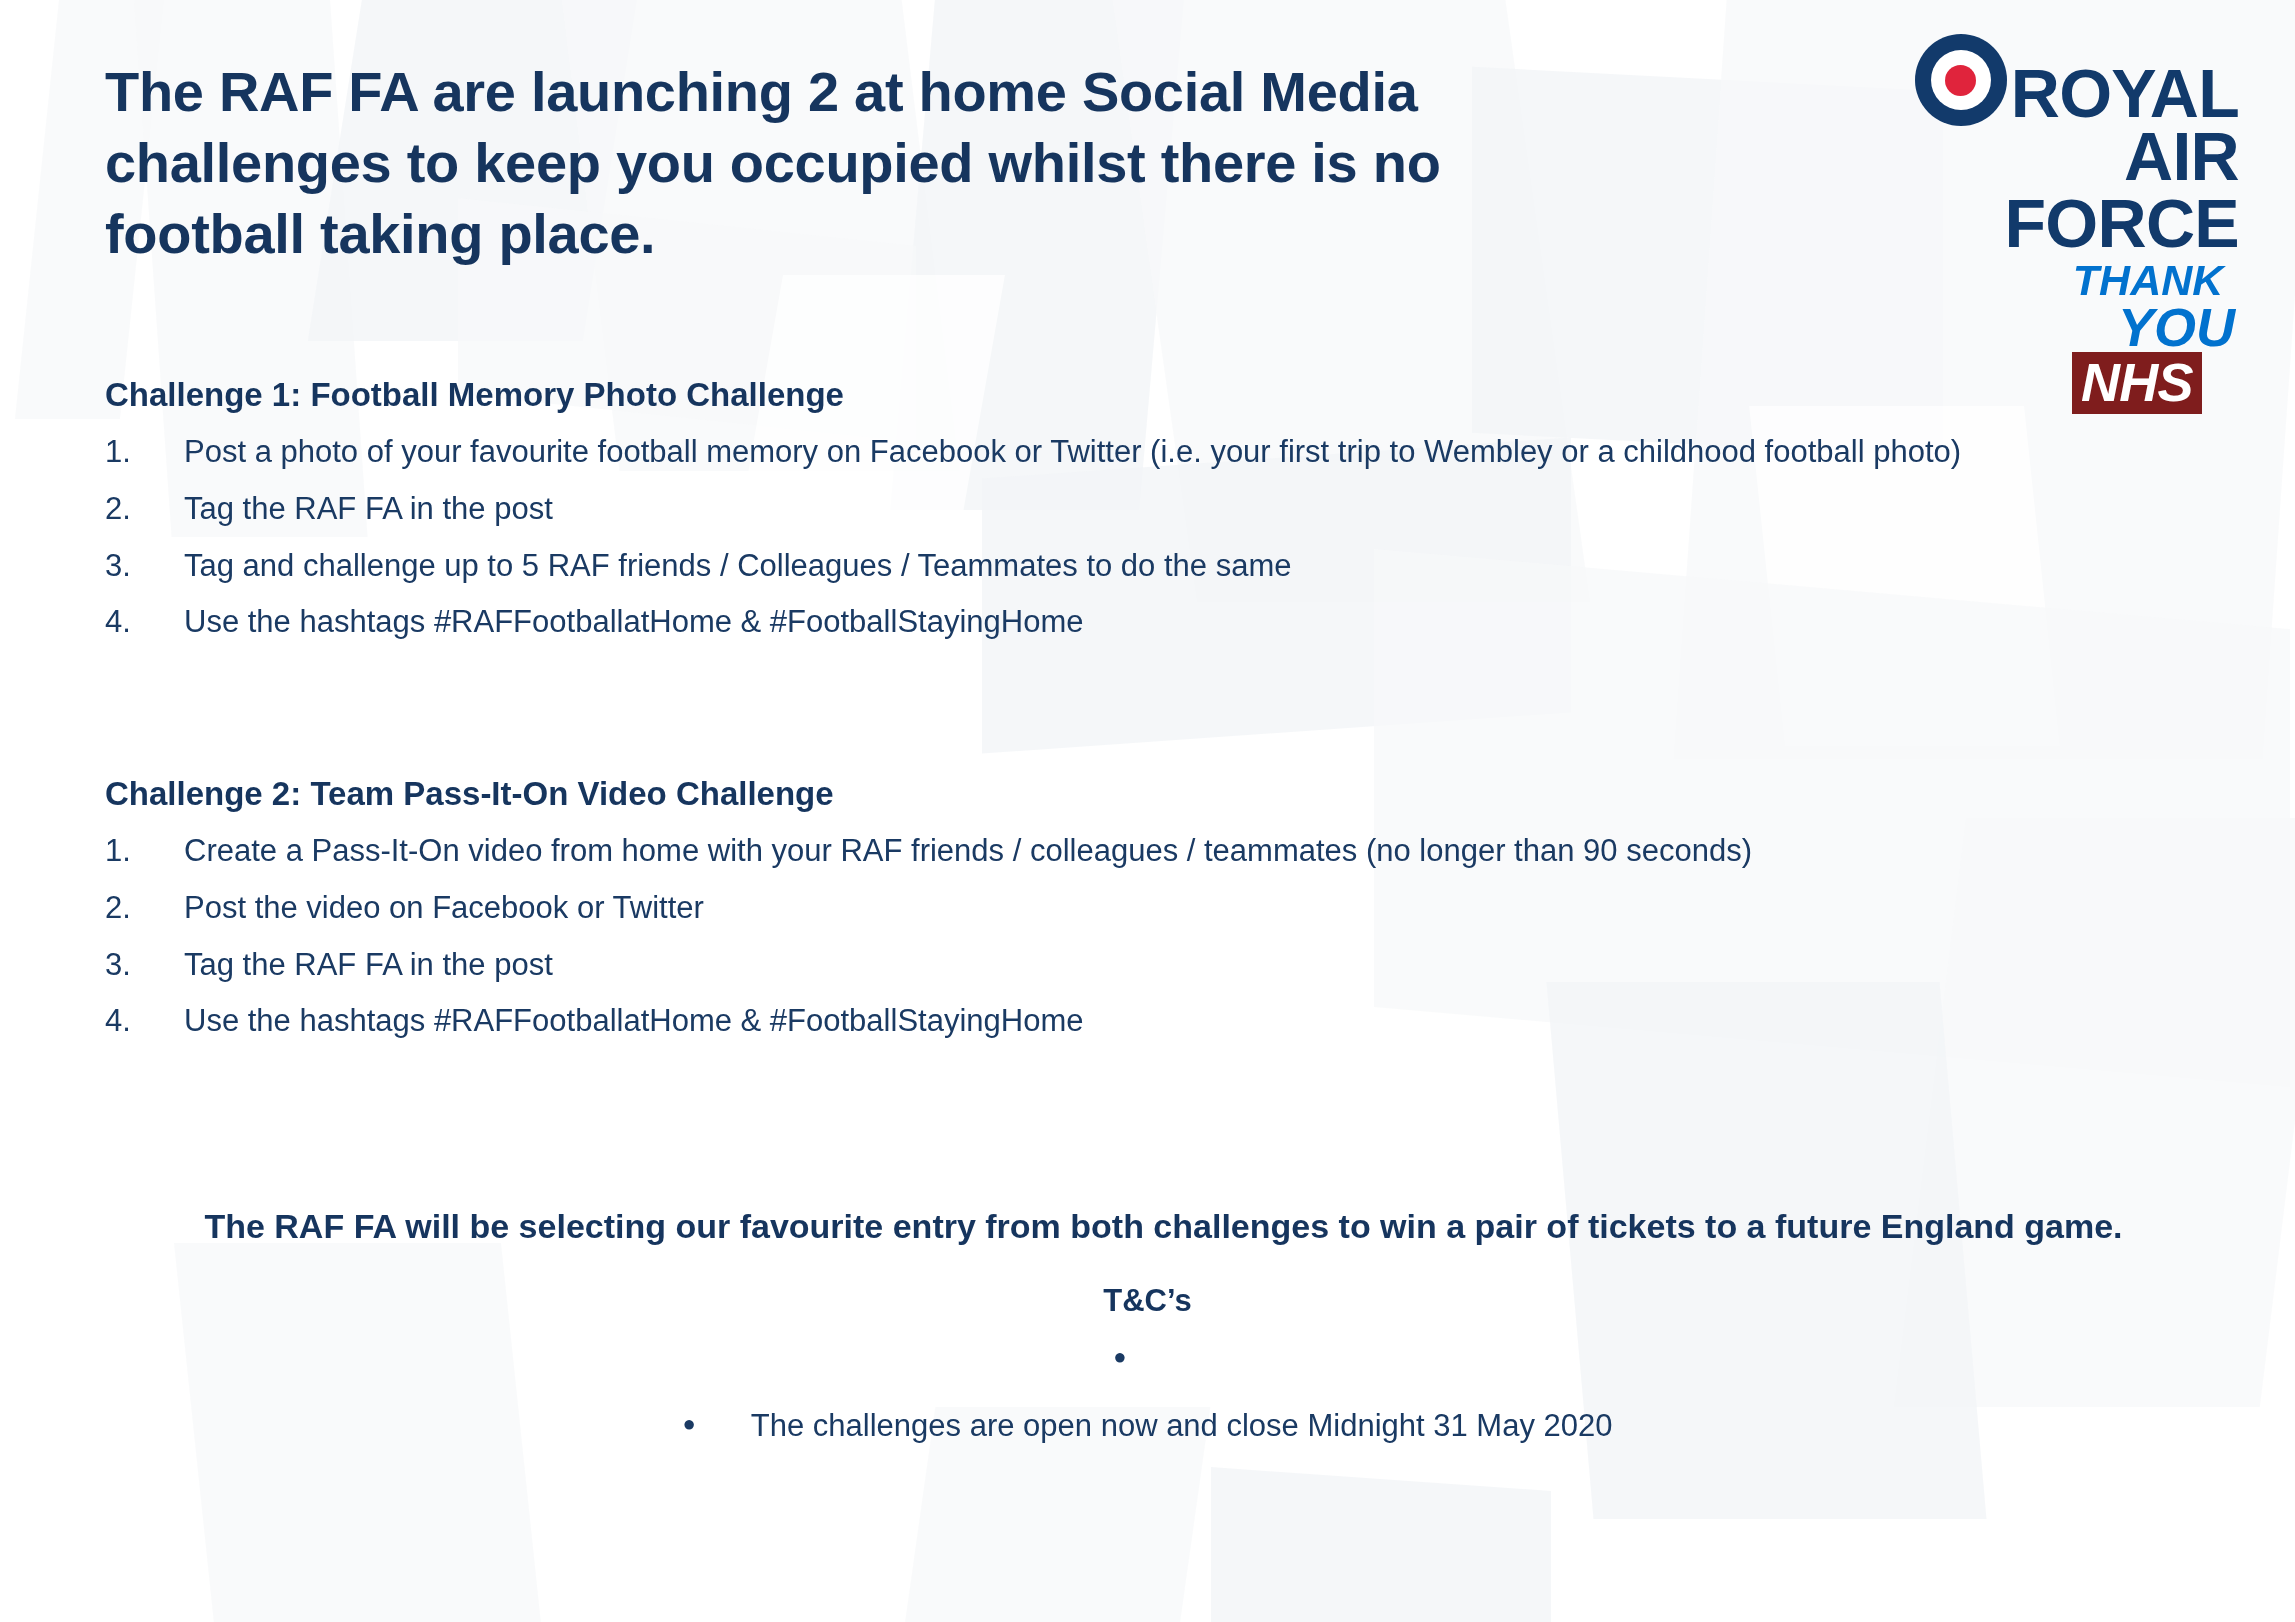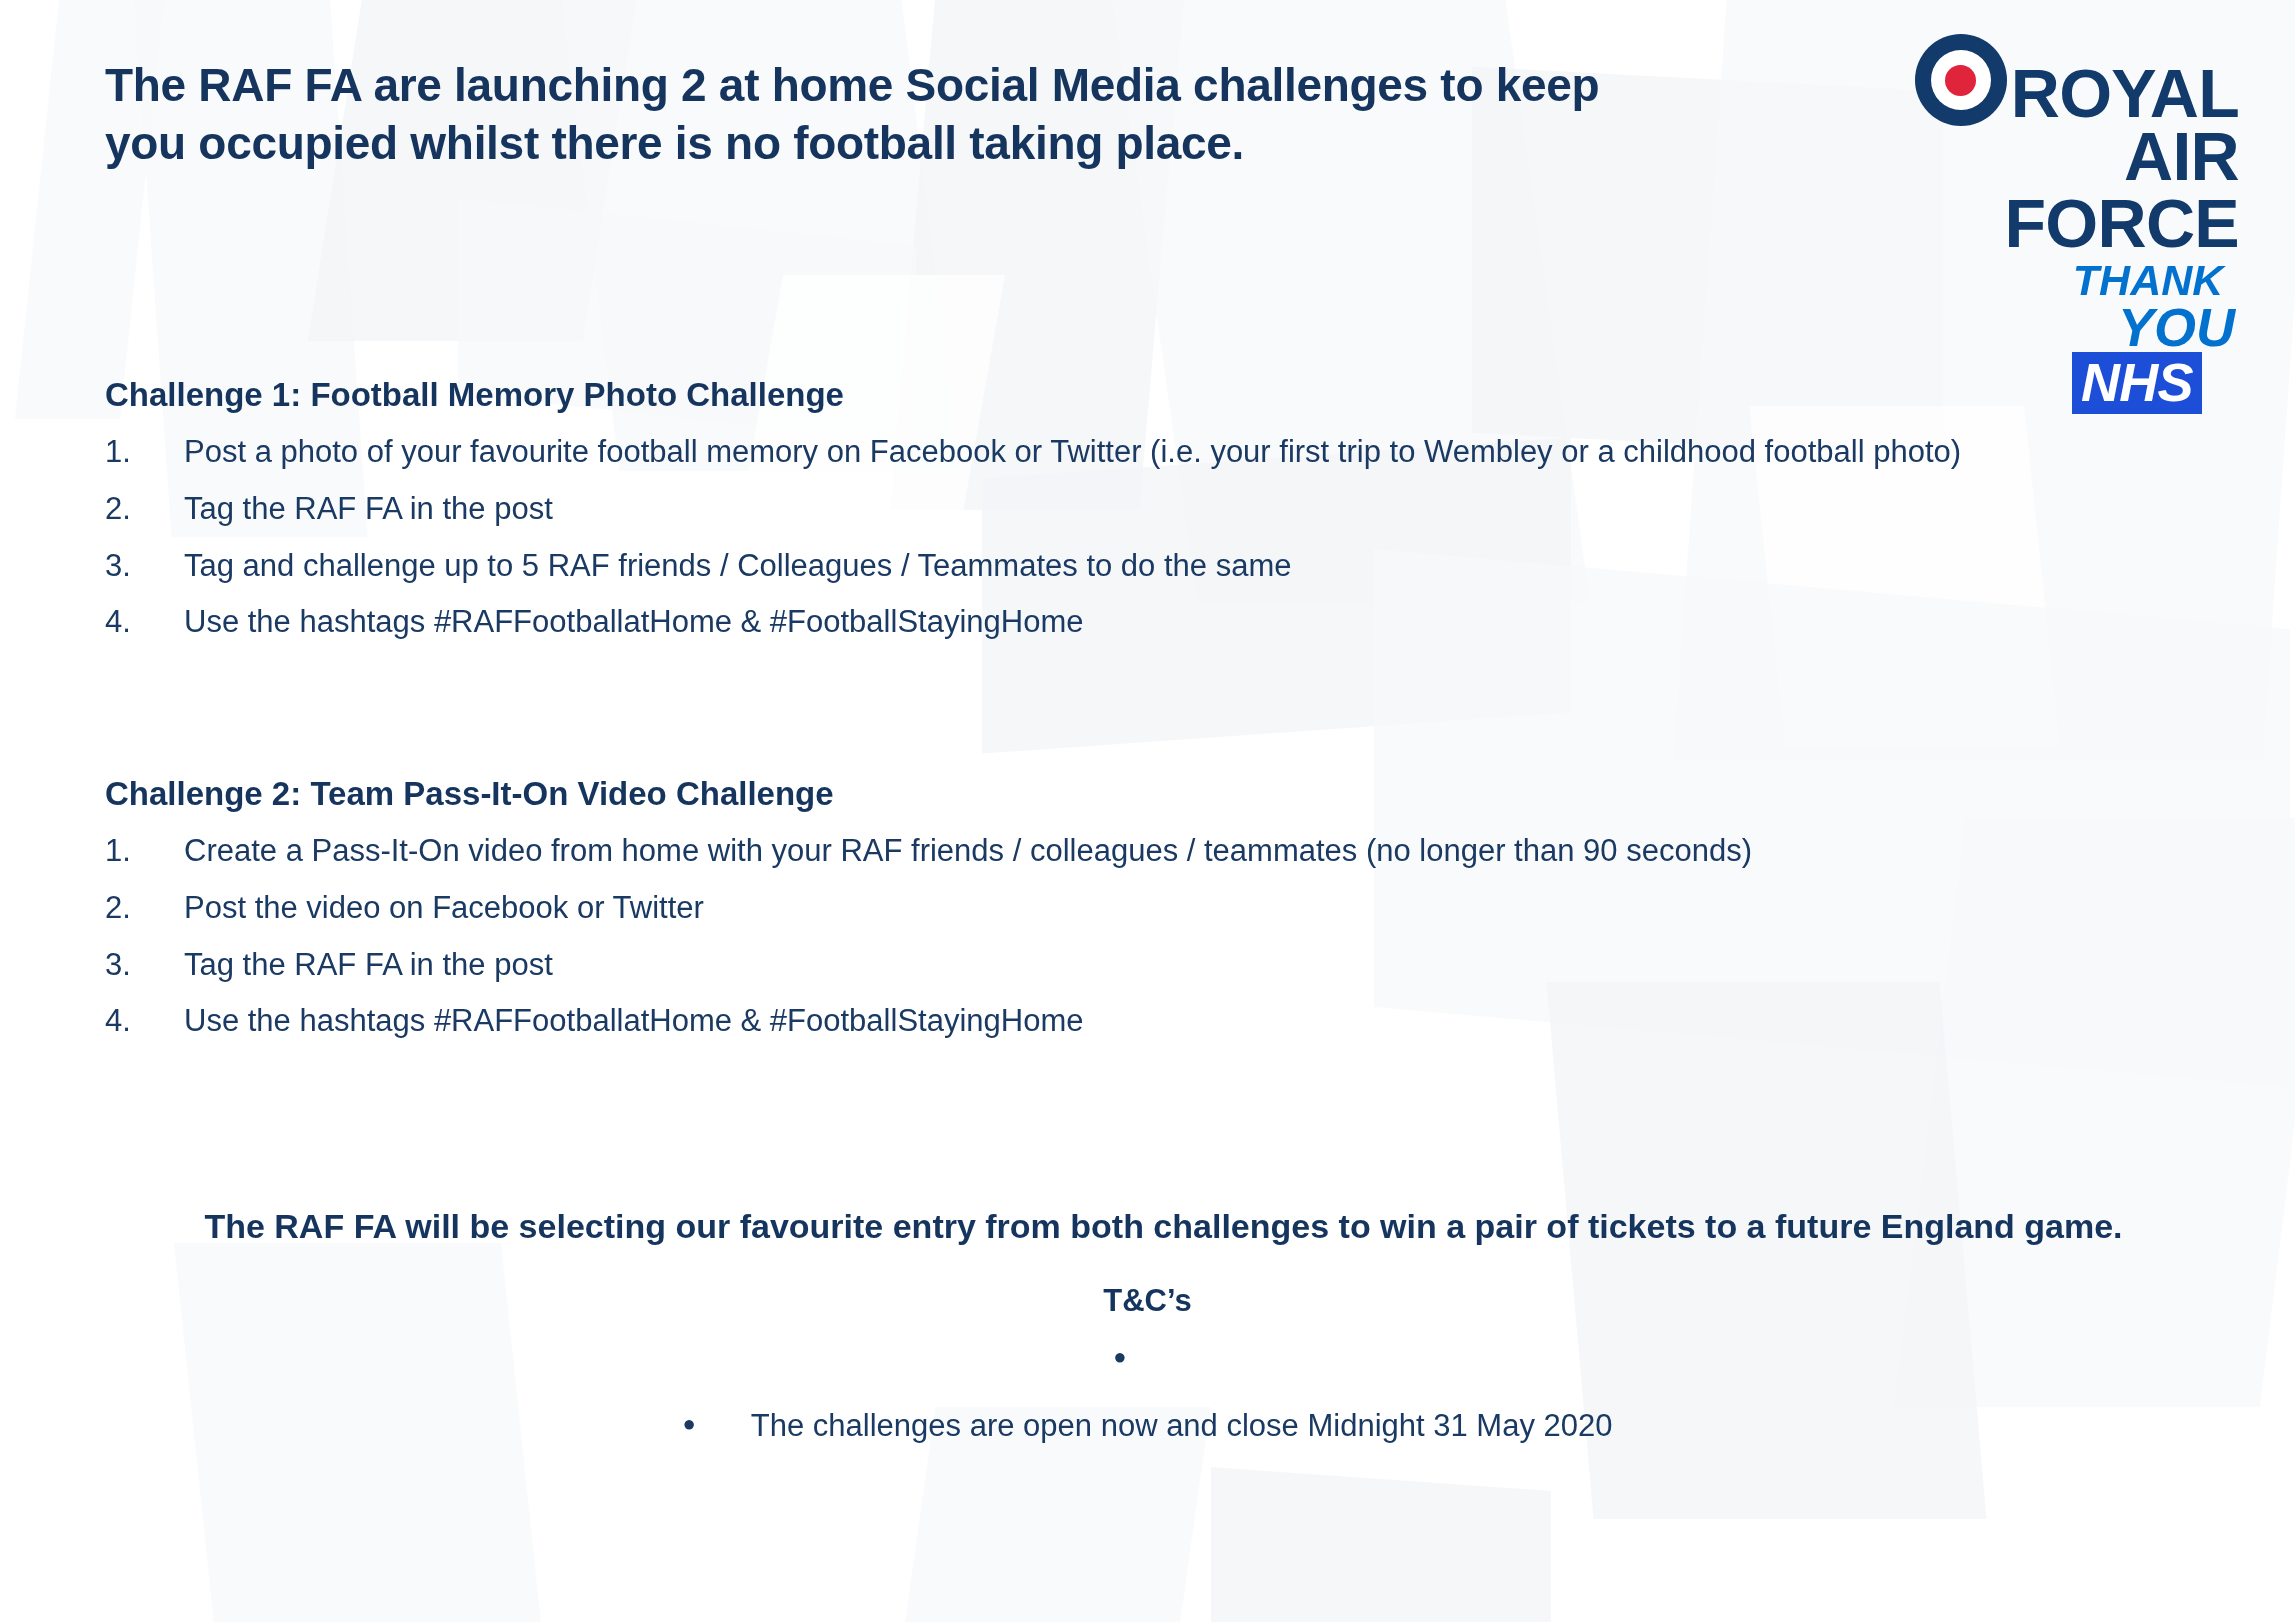--- a/index.html
+++ b/index.html
@@ -44,21 +44,21 @@
     padding: 0;
     height: 100%;
   }
 
   
   .headline {
     position: absolute;
     left: 105px;
     top: 56px;
     width: 1518px;
-    font-size: 46px;
+    font-size: 56px;
     line-height: 1.27;
     font-weight: bold;
     color: #16355e;
     letter-spacing: -0.3px;
   }
 
   
   .logo {
     position: absolute;
     right: 56px;
@@ -143,21 +143,21 @@
     text-align: right;
     padding-right: 3.9px;
   }
   .logo-nhs-wrap {
     display: flex;
     justify-content: flex-end;
     margin-top: -1.3px;
     padding-right: 37px;
   }
   .logo-nhs {
-    background: #1d4ed8;
+    background: #7f1d1d;
     color: #ffffff;
     font-size: 54px;
     font-weight: bold;
     font-style: italic;
     line-height: 1.0;
     padding: 2.6px 9.2px 5.2px 9.2px;
     letter-spacing: -0.7px;
   }
 
   

